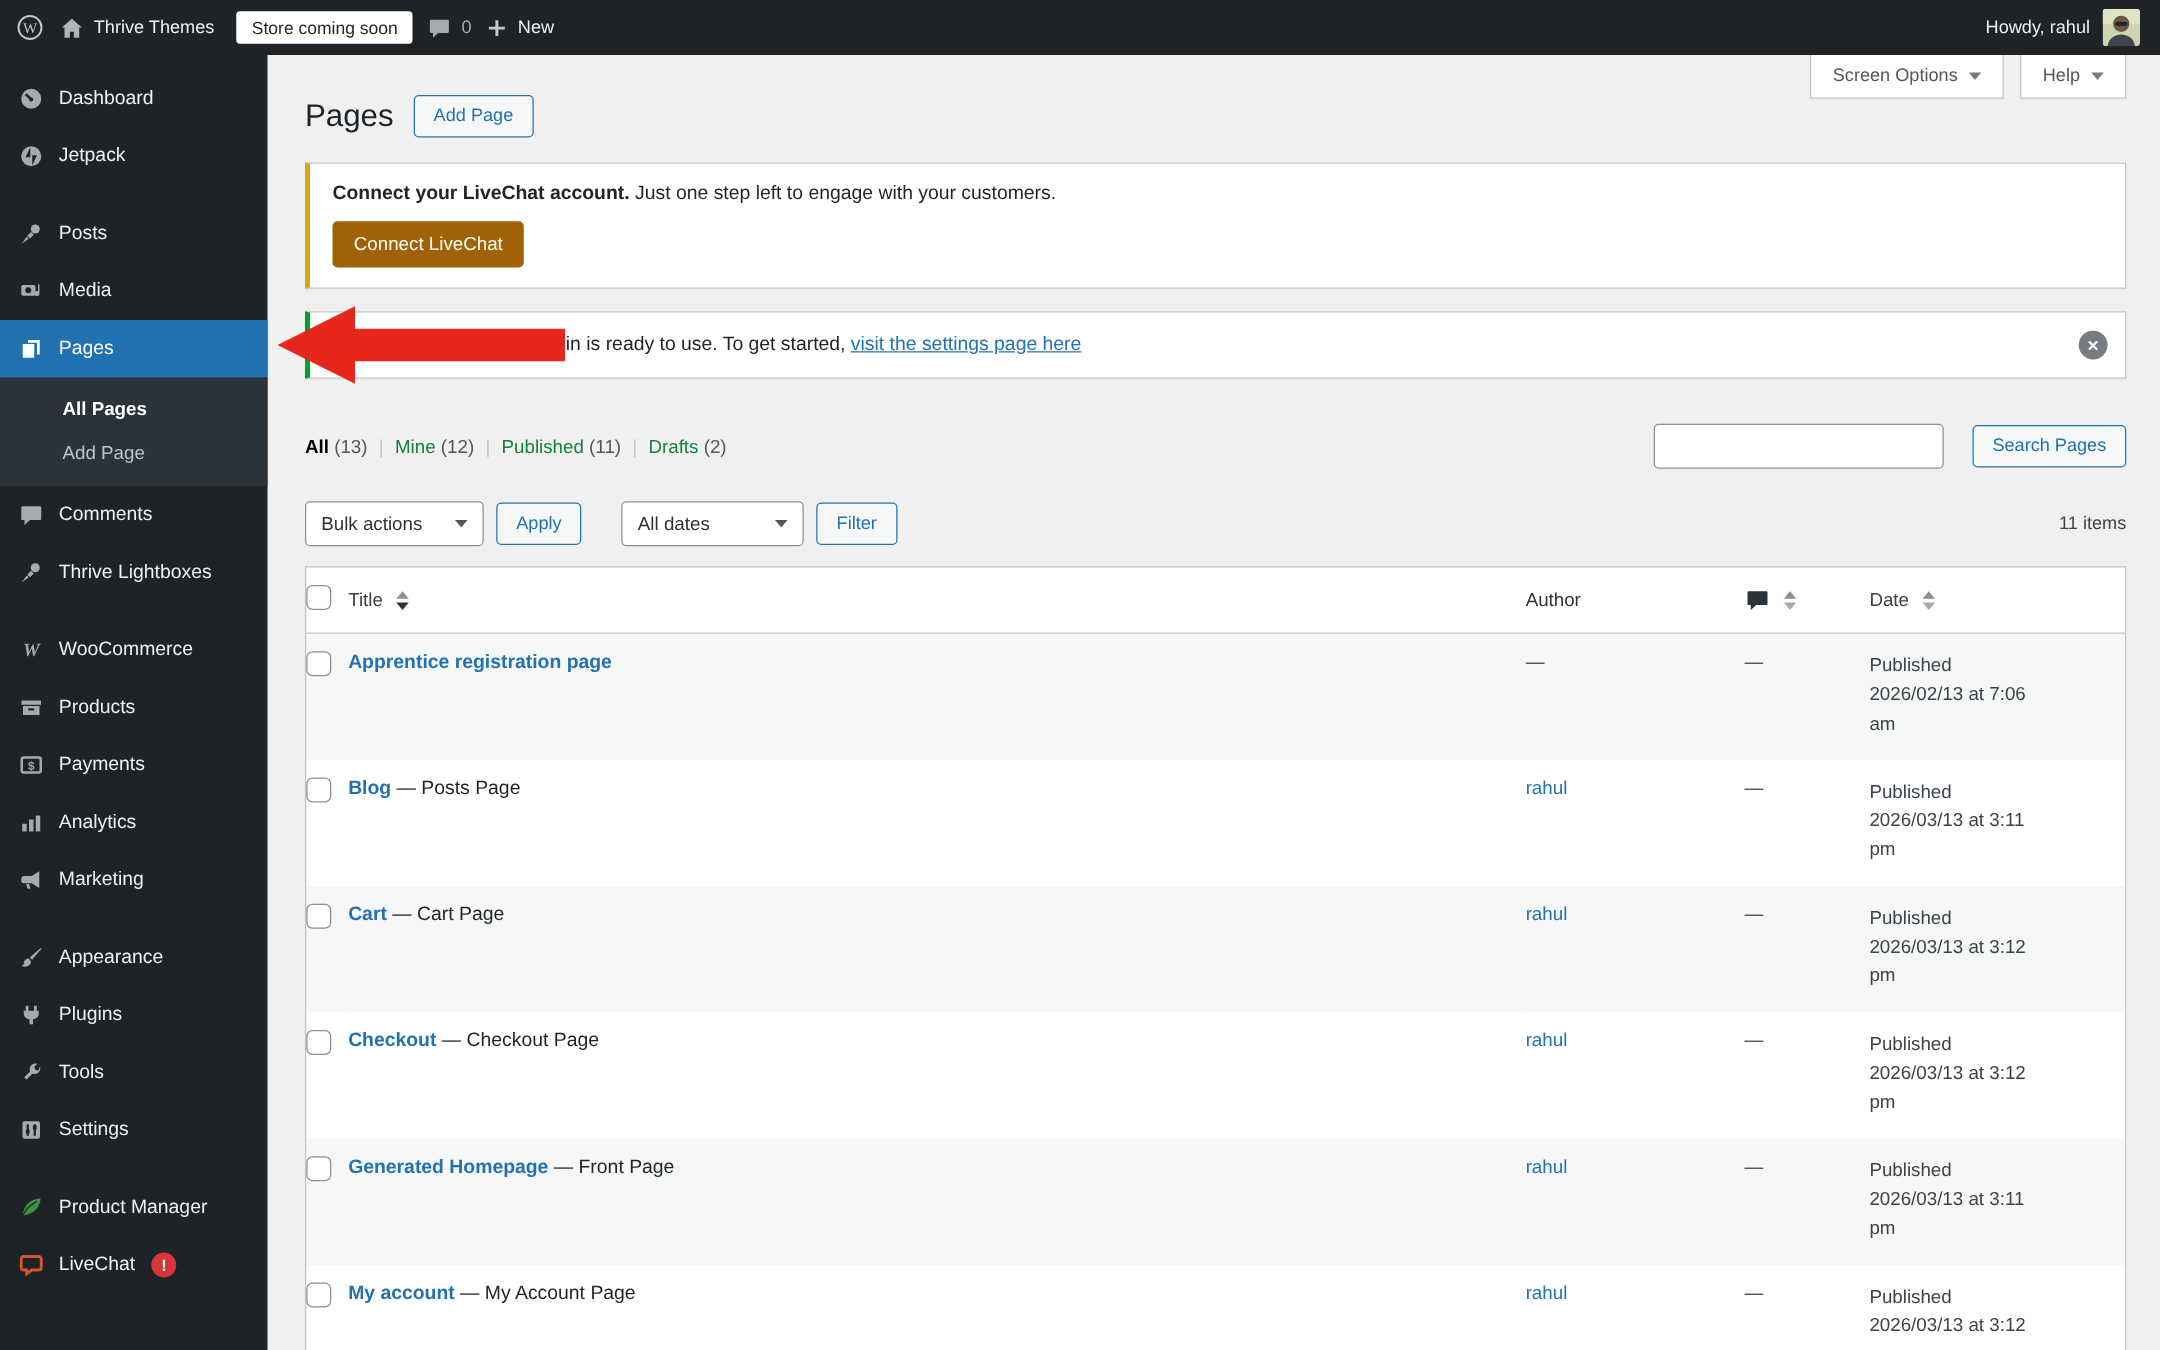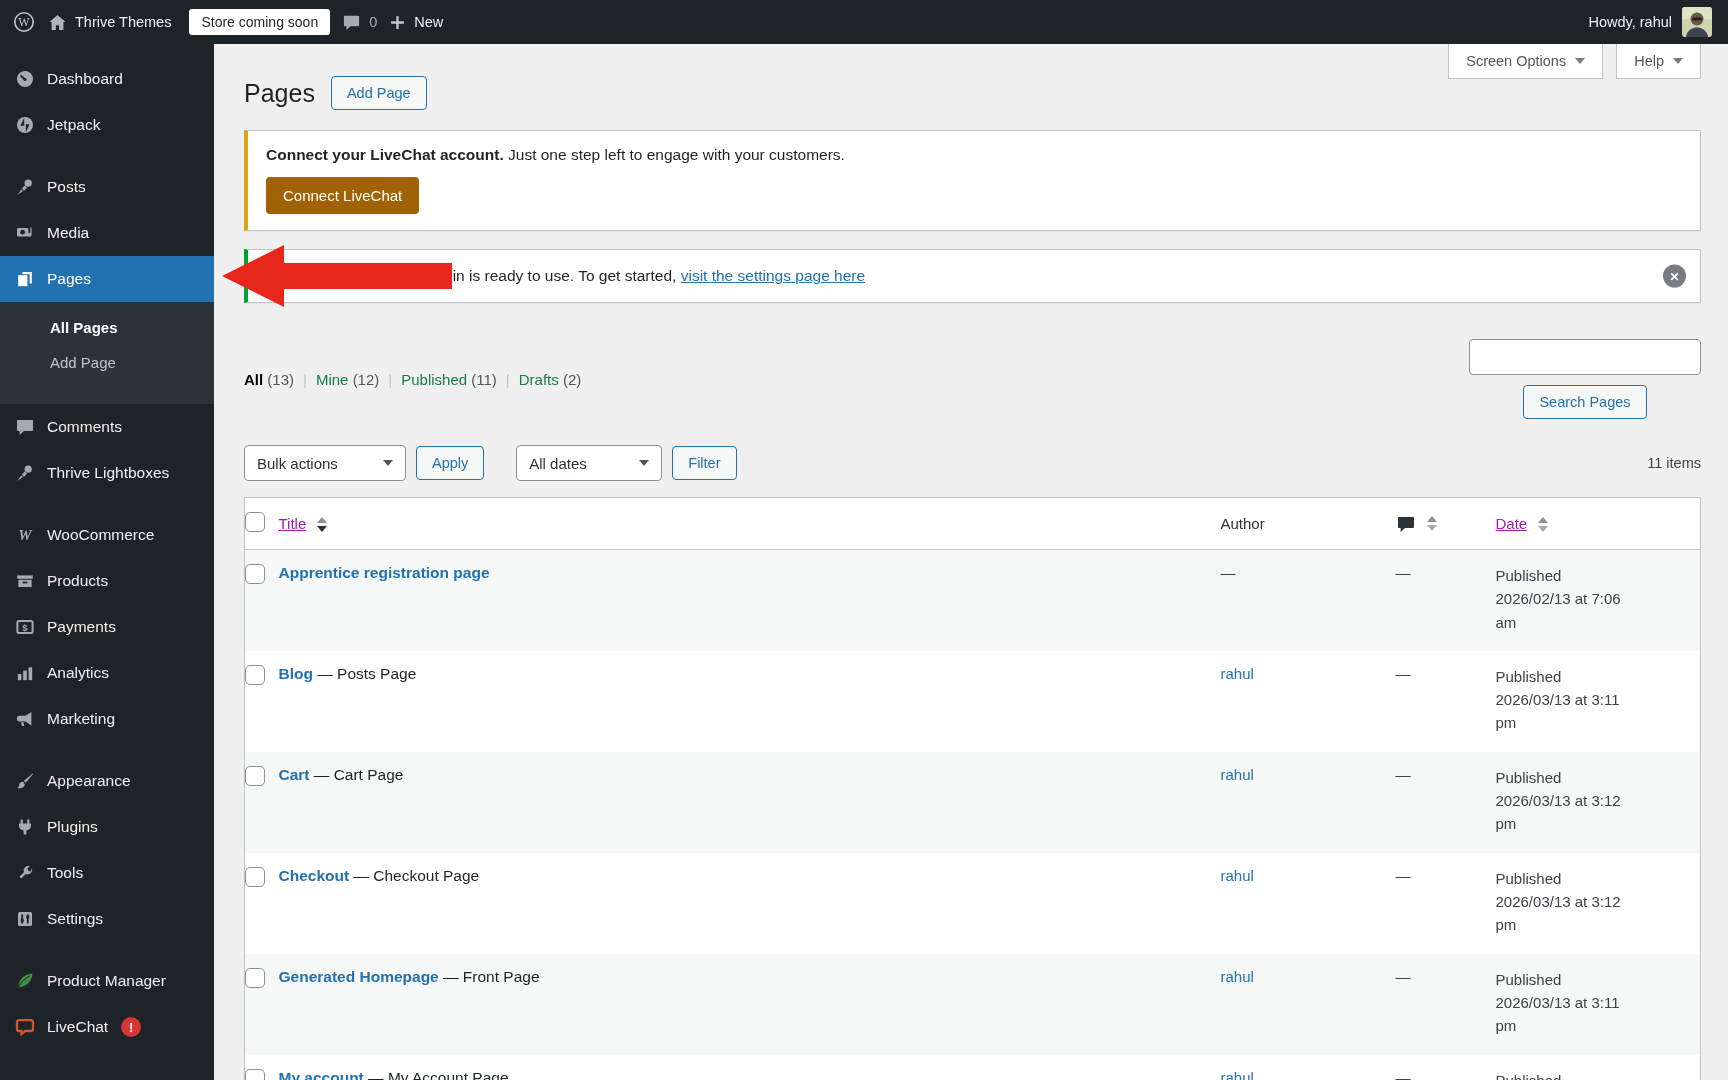--- a/index.html
+++ b/index.html
@@ -23,21 +23,21 @@
   .layout{display:flex;height:1036px;}
   .sidebar{width:214px;background:#1d2327;flex-shrink:0;padding-top:12px;color:#f0f0f1;z-index:50;}
   .menu-item{display:flex;align-items:center;gap:11px;padding:12px 8px 12px 14px;font-size:15.5px;cursor:pointer;position:relative;}
   .menu-item.gap{margin-top:16px;}
   .mi-icon{width:22px;height:22px;color:#a7aaad;display:flex;align-items:center;justify-content:center;flex-shrink:0;}
   .mi-icon svg{width:20px;height:20px;}
   .menu-item.active{background:#2271b1;color:#fff;}
   .menu-item.active .mi-icon{color:#fff;}
   .mi-badge{background:#d63638;color:#fff;width:20px;height:20px;border-radius:50%;font-size:13px;font-weight:bold;
     display:flex;align-items:center;justify-content:center;margin-left:2px;}
-  .submenu{background:#2c3338;padding:8px 0 24px;}
+  .submenu{background:#2c3338;padding:8px 0 9px;}
   .submenu-item{padding:9px 14px 9px 50px;font-size:15px;color:#bec4c9;cursor:pointer;}
   .submenu-item.current{color:#fff;font-weight:bold;}
   
   .content{flex:1;position:relative;padding:0 27px 0 30px;}
   .screen-tabs{position:absolute;top:0;right:27px;display:flex;gap:13px;}
   .screen-tab{background:#fff;border:1px solid #c3c4c7;border-top:none;padding:9px 17px;font-size:14.5px;
     color:#50575e;display:flex;align-items:center;gap:9px;cursor:pointer;}
   .chev-down{width:0;height:0;border-left:5px solid transparent;border-right:5px solid transparent;border-top:6px solid #787c82;}
   .heading-row{margin-top:30px;display:flex;align-items:center;gap:16px;}
   .page-title{font-size:25px;font-weight:400;color:#1d2327;margin:0;line-height:38px;}
@@ -55,43 +55,43 @@
     background:#787c82;color:#fff;display:flex;align-items:center;justify-content:center;font-size:12px;font-weight:bold;cursor:pointer;}
   .red-arrow{position:absolute;left:-26px;top:50%;transform:translateY(-50%);z-index:5;pointer-events:none;}
   
   .views-row{margin-top:36px;display:flex;align-items:center;justify-content:space-between;}
   .views{font-size:15px;display:flex;align-items:center;gap:9px;}
   .view{cursor:pointer;text-decoration:none;}
   .view .vl{color:#15803d;}
   .view.current .vl{color:#000;font-weight:bold;}
   .view .vc{color:#50575e;}
   .view-sep{color:#c3c4c7;}
-  .search-box{display:flex;align-items:center;gap:10px;flex-direction:column;}
+  .search-box{display:flex;align-items:center;gap:23px;}
   .search-input{width:232px;height:36px;border:1px solid #8c8f94;border-radius:4px;background:#fff;
     padding:0 9px;font-size:15px;font-family:inherit;outline:none;}
   
   .bulk-row{margin-top:26px;display:flex;align-items:center;gap:10px;}
   .select{height:36px;background:#fff;border:1px solid #8c8f94;border-radius:4px;display:flex;align-items:center;
     justify-content:space-between;padding:0 12px;font-size:15px;color:#2c3338;cursor:pointer;gap:24px;}
   .select .chev{width:0;height:0;border-left:5px solid transparent;border-right:5px solid transparent;border-top:6px solid #50575e;}
-  .sel-bulk{width:162px;}
+  .sel-bulk{width:143px;}
   .sel-dates{width:146px;margin-left:22px;}
   .items-count{margin-left:auto;font-size:14.5px;color:#3c434a;}
   
   .pages-table{margin-top:16px;width:100%;border-collapse:collapse;background:#fff;border:1px solid #c3c4c7;
     box-shadow:0 1px 1px rgba(0,0,0,.04);font-size:15px;}
   .pages-table thead th{text-align:left;font-weight:400;color:#2c3338;border-bottom:1px solid #c3c4c7;
     padding:15px 10px 15px 0;font-size:15px;vertical-align:middle;}
   th.col-cb,td.col-cb{width:34px;padding:13px 14px 0 13px;}
   thead th.col-cb{padding-top:14px;padding-bottom:14px;}
   th.col-author,td.col-author{width:175px;}
   th.col-comments,td.col-comments{width:100px;}
   th.col-date,td.col-date{width:205px;}
   .checkbox{width:20px;height:20px;border:1px solid #8c8f94;border-radius:5px;background:#fff;display:inline-block;cursor:pointer;}
-  .th-link{color:#a21caf;cursor:pointer;text-decoration:underline;}
+  .th-link{color:#404040;cursor:pointer;}
   .sort-arrows{display:inline-flex;flex-direction:column;gap:3px;margin-left:7px;vertical-align:middle;}
   .arr-up{width:0;height:0;border-left:5px solid transparent;border-right:5px solid transparent;border-bottom:6px solid #8c8f94;}
   .arr-down{width:0;height:0;border-left:5px solid transparent;border-right:5px solid transparent;border-top:6px solid #a7aaad;}
   .arr-down.dark{border-top-color:#2c3338;}
   .th-bubble{color:#2c3338;display:inline-flex;vertical-align:middle;}
   .pages-table tbody td{vertical-align:top;padding:14px 10px 0 0;height:101px;}
   .pages-table tbody tr:nth-child(odd){background:#f6f7f7;}
   .row-title-link{color:#2271b1;font-weight:bold;font-size:15.5px;text-decoration:none;cursor:pointer;}
   .row-suffix{color:#1d2327;font-size:15.5px;}
   .author-link{color:#2271b1;text-decoration:none;cursor:pointer;}

